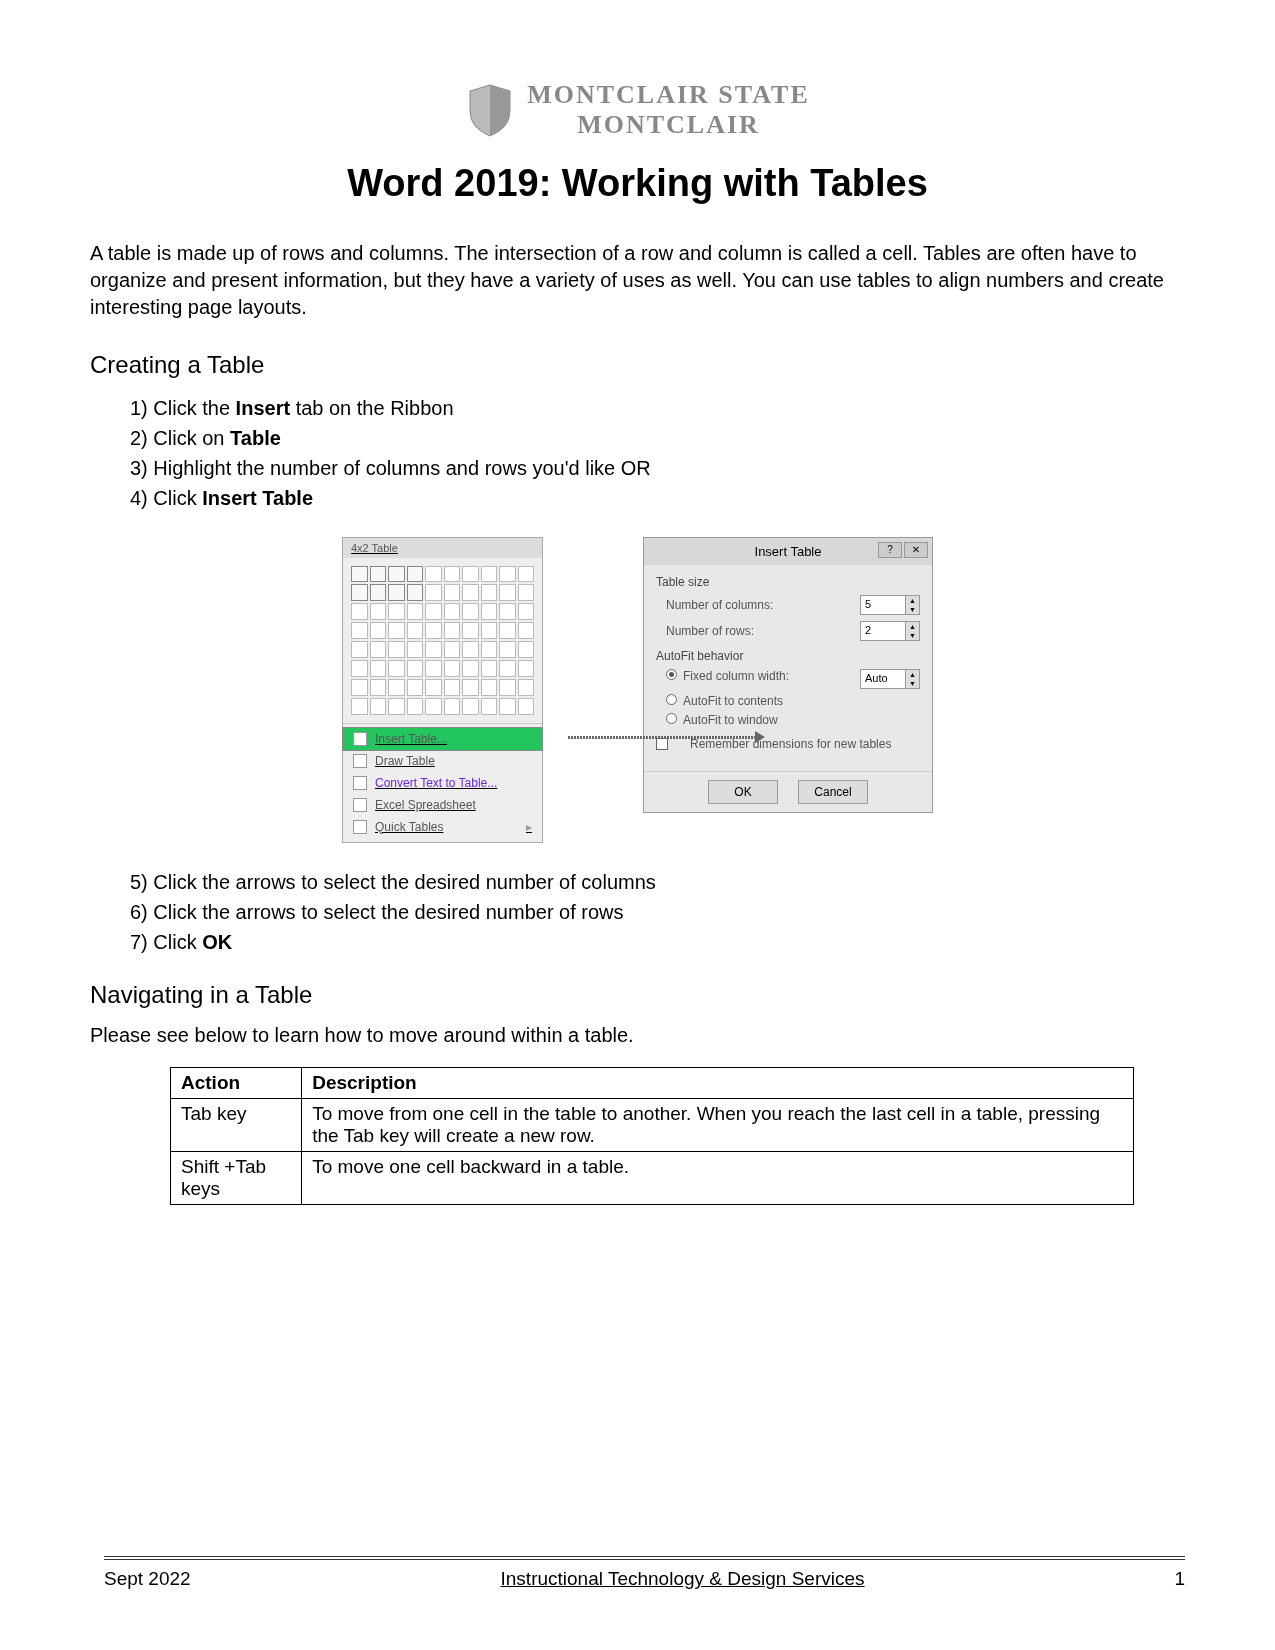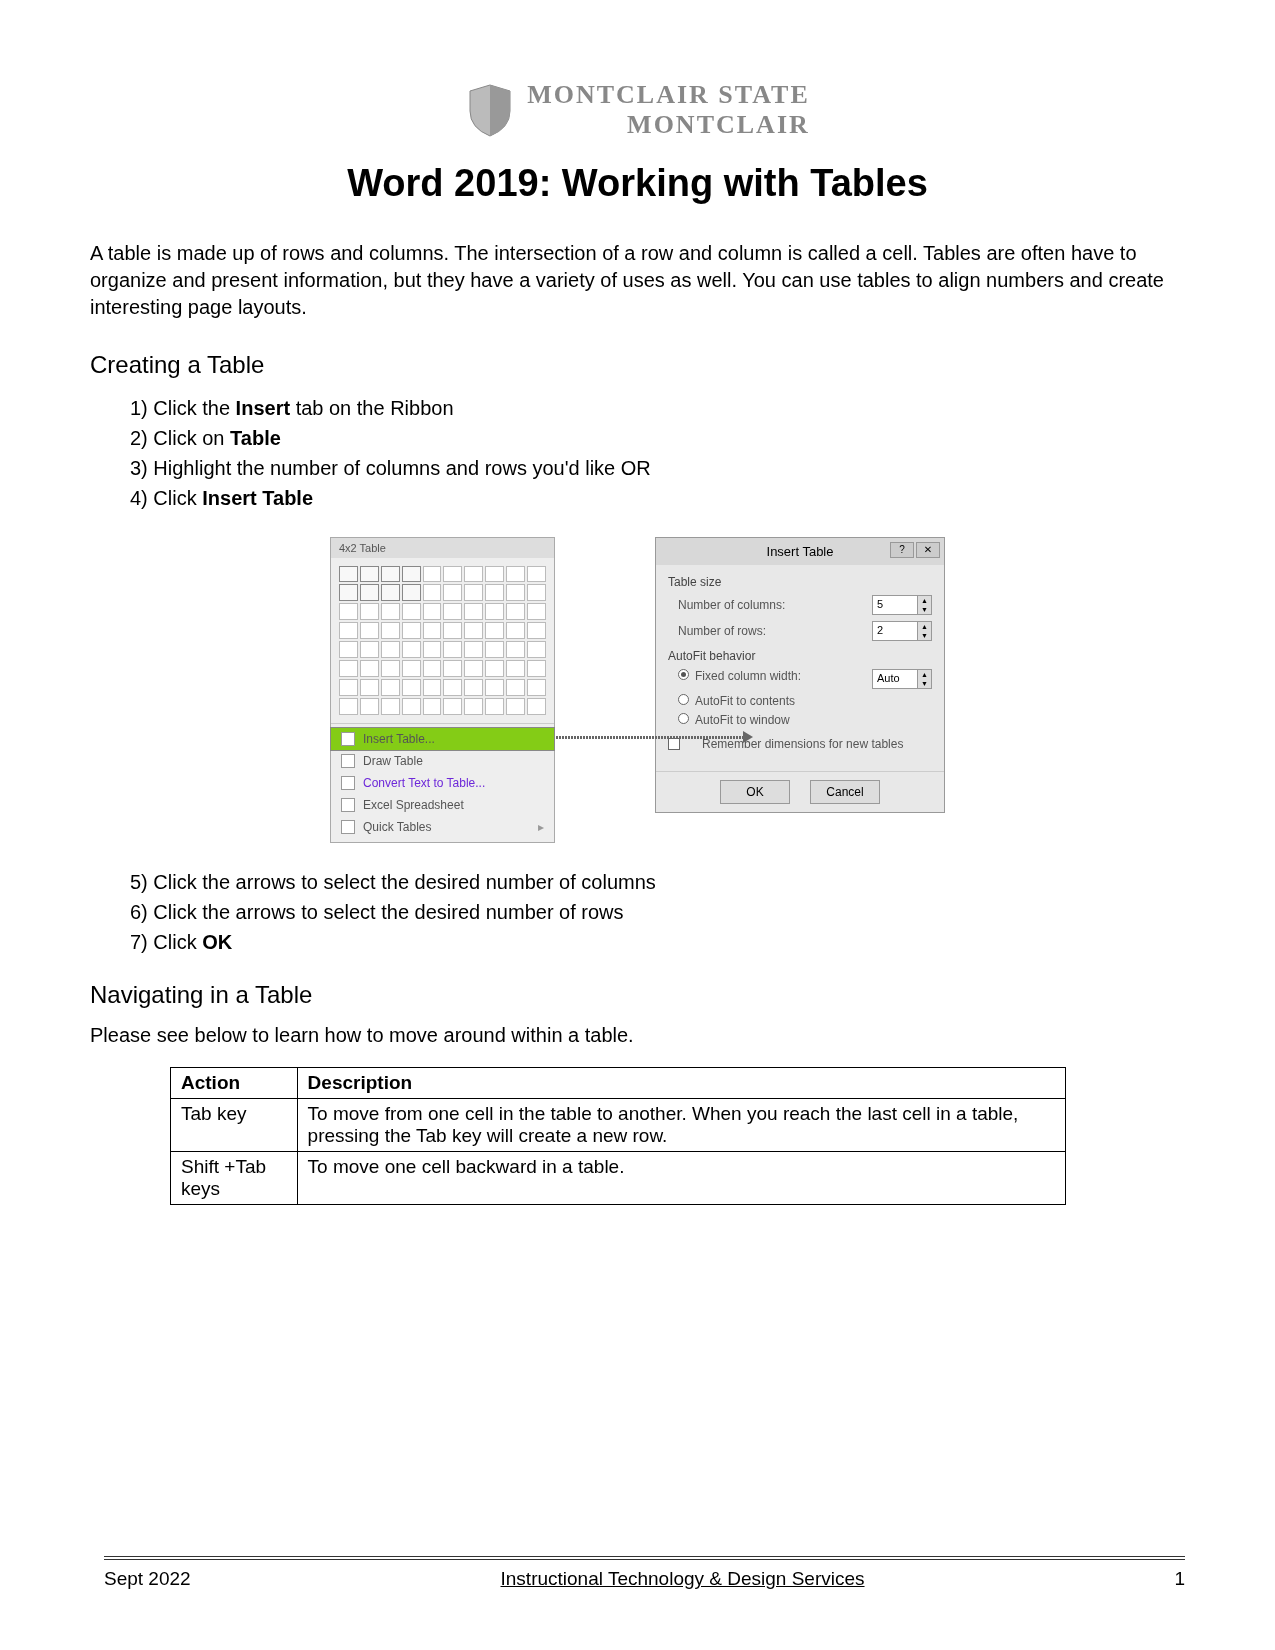--- a/index.html
+++ b/index.html
@@ -19,21 +19,21 @@
     .logo-container {
       display: inline-flex;
       align-items: center;
       gap: 12px;
     }
     .shield {
       width: 50px;
       height: 55px;
     }
     .logo-text {
-      text-align: right;
+      text-align: center;
       font-family: Georgia, serif;
       color: #888;
       letter-spacing: 2px;
     }
     .logo-line1 { font-size: 26px; font-weight: bold; }
     .logo-line2 { font-size: 26px; font-weight: bold; }
     .main-title {
       text-align: center;
       font-size: 38px;
       font-weight: 900;
@@ -58,25 +58,26 @@
     }
     .steps div { margin-bottom: 2px; }
     .figures {
       display: flex;
       justify-content: center;
       gap: 100px;
       margin-bottom: 25px;
       align-items: flex-start;
     }
     .dropdown-panel {
-      width: 225px;
+      width: 201px;
       background: #eee;
       border: 1px solid #aaa;
       font-size: 11px;
       position: relative;
+      text-decoration: underline;
     }
     .dropdown-header {
       background: #ddd;
       padding: 4px 8px;
       font-size: 11px;
       color: #555;
     }
     .grid-area {
       padding: 8px;
       display: grid;
@@ -99,21 +100,21 @@
     }
     .menu-item {
       padding: 4px 10px;
       display: flex;
       align-items: center;
       gap: 8px;
       color: #555;
       font-size: 12px;
     }
     .menu-item.highlighted {
-      background: #84cc16;
+      background: #22c55e;
       outline: 1px solid #888;
     }
     .menu-icon {
       width: 14px;
       height: 14px;
       border: 1px solid #999;
       display: inline-block;
       background: #fff;
     }
     .menu-arrow { margin-left: auto; color: #999; }
@@ -254,21 +255,21 @@
       border: 1px solid #999;
       text-align: center;
       font-size: 12px;
     }
     .nav-intro {
       font-size: 20px;
       margin-bottom: 20px;
     }
     .nav-table {
       border-collapse: collapse;
-      width: 896px;
+      width: 964px;
       margin-left: 80px;
       font-size: 19px;
     }
     .nav-table th, .nav-table td {
       border: 1px solid #000;
       padding: 4px 10px;
       text-align: left;
       vertical-align: top;
     }
     .nav-table th {

